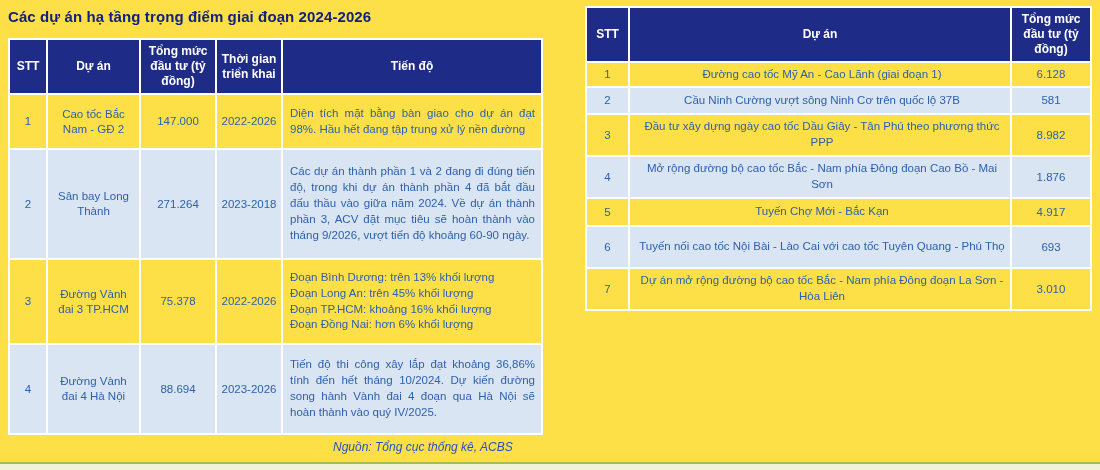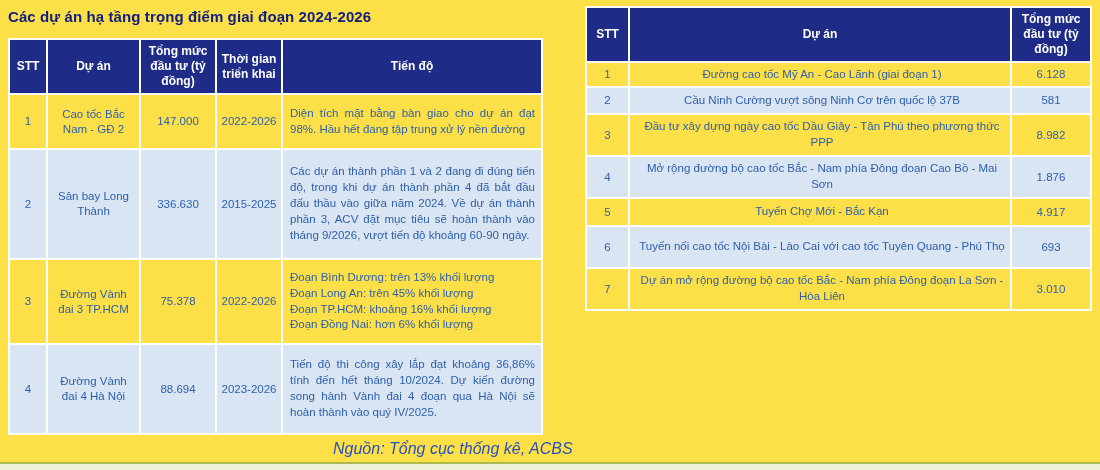--- a/index.html
+++ b/index.html
@@ -60,21 +60,21 @@
   td.progress{
     text-align:justify;
     white-space:pre-line;
     padding:4px 6px 4px 7px;
     line-height:1.38;
   }
   .right td.name{text-align:center;padding-left:8px;line-height:1.35;}
   .footer-src{
     position:absolute;
     top:440px;left:333px;
-    font-size:16px;
+    font-size:12px;
     font-style:italic;
     color:var(--footer-blue);
   }
   .bottom-bar{
     position:absolute;
     left:0;bottom:0;
     width:100%;height:8px;
     background:var(--bar-fill);
     border-top:2px solid var(--bar-line);
   }
@@ -107,22 +107,22 @@
         <tr style="height:55px">
           <td class="c">1</td>
           <td class="c">Cao tốc Bắc Nam - GĐ 2</td>
           <td class="c">147.000</td>
           <td class="c">2022-2026</td>
           <td class="progress">Diện tích mặt bằng bàn giao cho dự án đạt 98%. Hầu hết đang tập trung xử lý nền đường</td>
         </tr>
         <tr class="alt" style="height:110px">
           <td class="c">2</td>
           <td class="c">Sân bay Long Thành</td>
-          <td class="c">336.630</td>
-          <td class="c">2015-2025</td>
+          <td class="c">271.264</td>
+          <td class="c">2023-2018</td>
           <td class="progress">Các dự án thành phần 1 và 2 đang đi đúng tiến độ, trong khi dự án thành phần 4 đã bắt đầu đấu thầu vào giữa năm 2024. Về dự án thành phần 3, ACV đặt mục tiêu sẽ hoàn thành vào tháng 9/2026, vượt tiến độ khoảng 60-90 ngày.</td>
         </tr>
         <tr style="height:85px">
           <td class="c">3</td>
           <td class="c">Đường Vành đai 3 TP.HCM</td>
           <td class="c">75.378</td>
           <td class="c">2022-2026</td>
           <td class="progress">Đoạn Bình Dương: trên 13% khối lượng
 Đoạn Long An: trên 45% khối lượng
 Đoạn TP.HCM: khoảng 16% khối lượng

